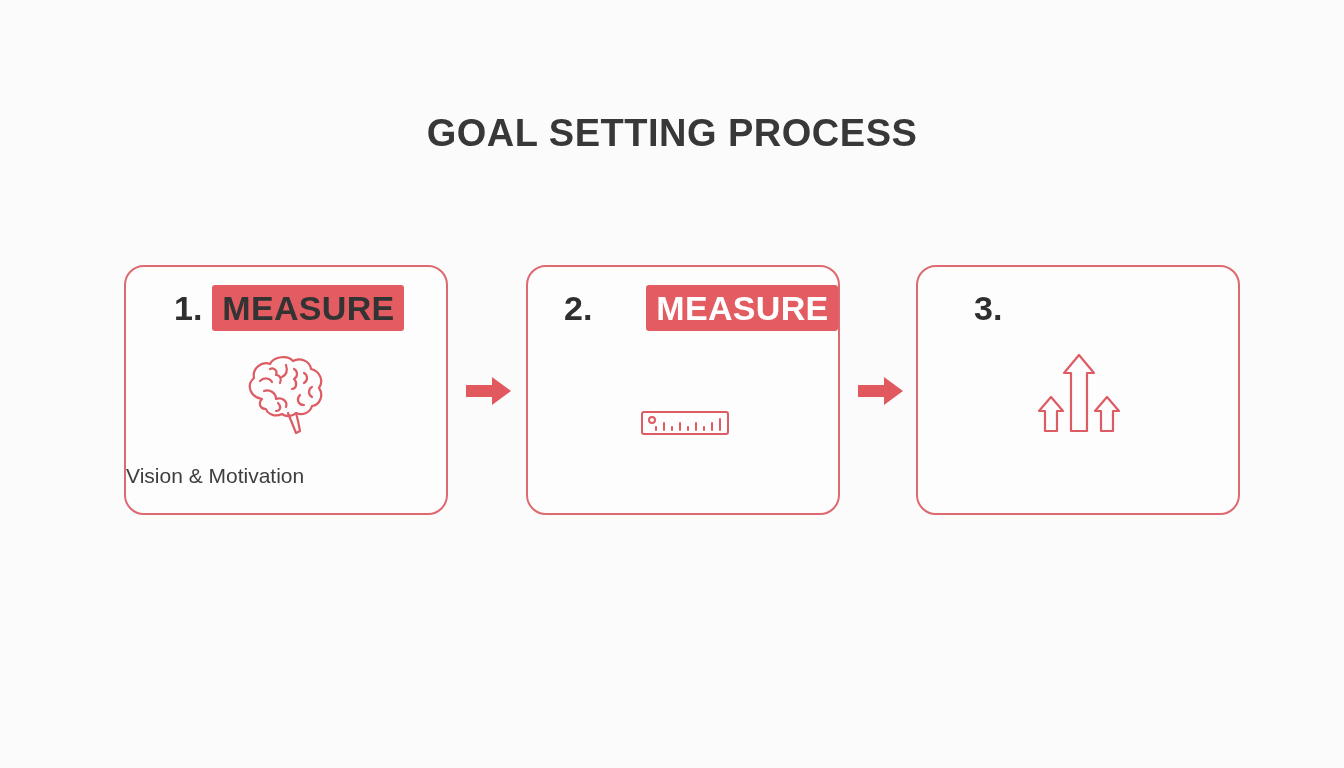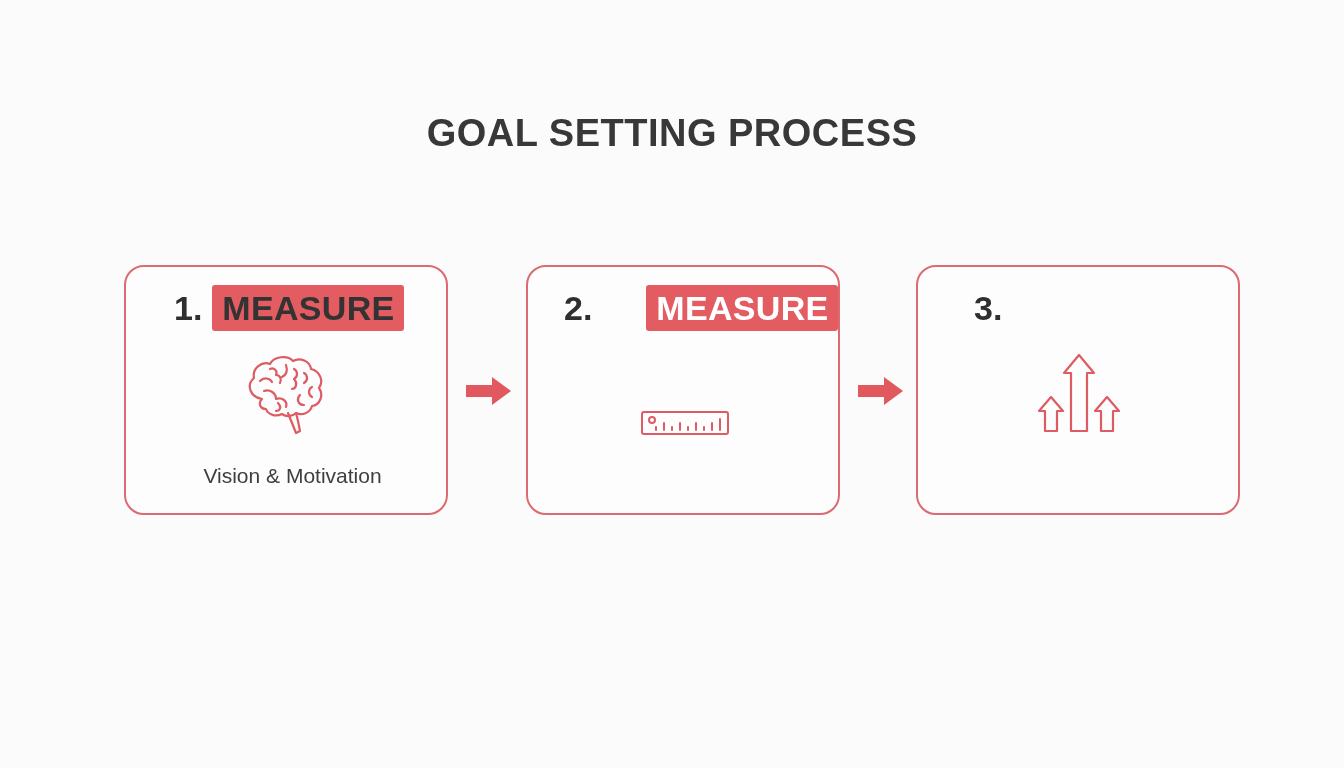--- a/index.html
+++ b/index.html
@@ -26,21 +26,21 @@
   }
   .badge {
     background: #e25c62; border-radius: 3px; padding: 0 10px; height: 46px;
     display: flex; align-items: center;
     font-size: 34px; font-weight: 700; letter-spacing: 0.3px;
   }
   .badge.dark { color: #333333; }
   .badge.light { color: #ffffff; margin-left: 44px; }
   .icon { position: absolute; }
   .caption {
-    position: absolute; left: 13px; right: 0; top: 197px; text-align: center;
+    position: absolute; left: 0; right: 0; top: 197px; 
     font-size: 21px; color: #3e3e3e;
   }
   .arrow { position: absolute; }
 </style>
 </head>
 <body>
 
 <div class="title">GOAL SETTING PROCESS</div>
 
 <div class="card" style="left:124px; width:324px;">

